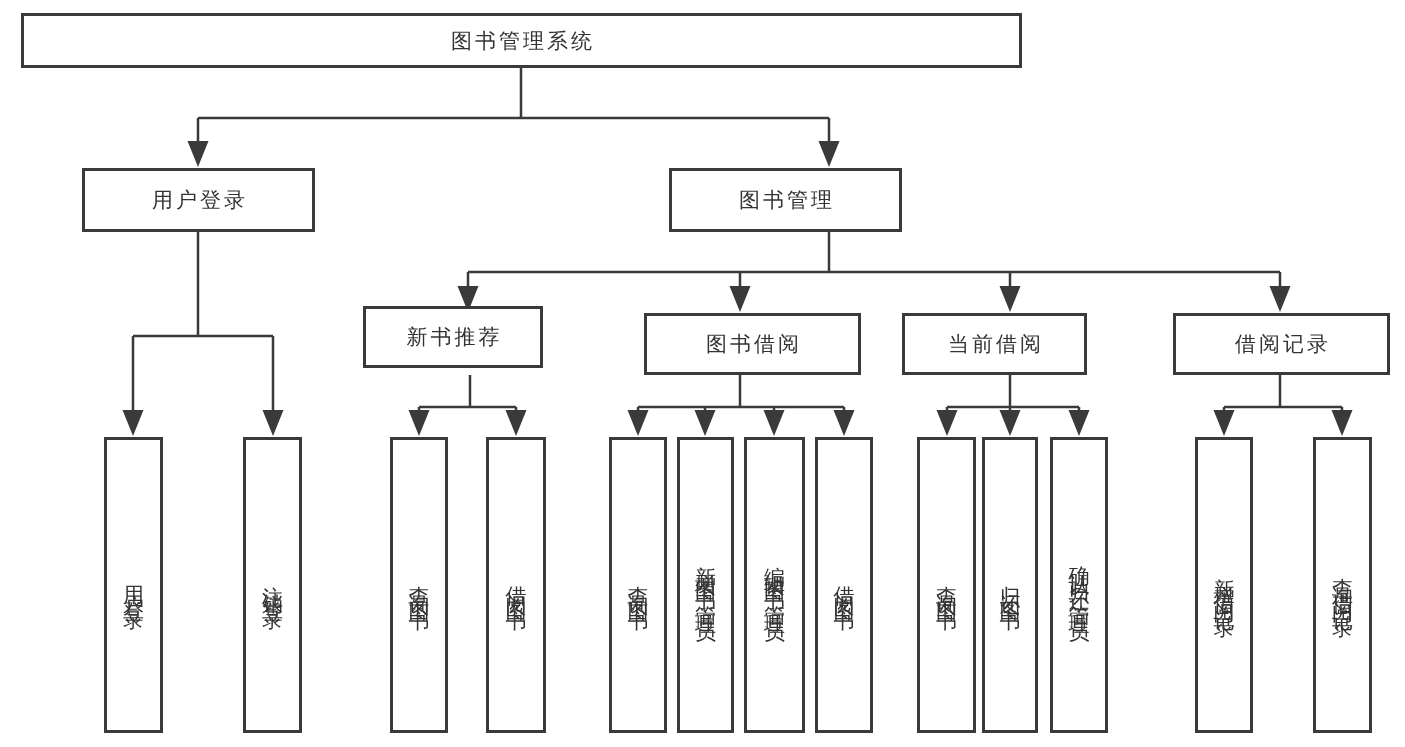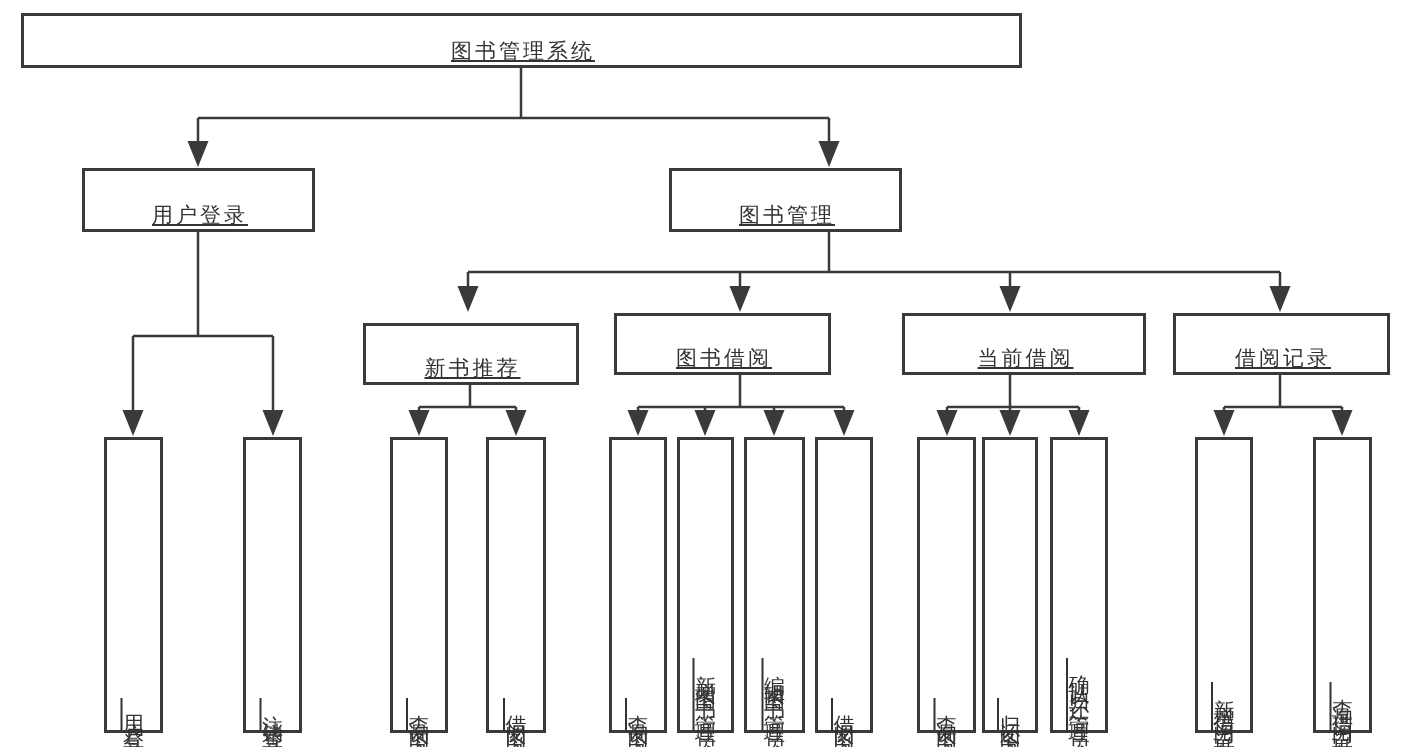--- a/index.html
+++ b/index.html
@@ -14,23 +14,22 @@
     background:var(--background);
     font-family:"Liberation Sans","DejaVu Sans",sans-serif;
   }
   #stage{position:absolute;left:0;top:0;width:1405px;height:747px;}
   svg.connectors{position:absolute;left:0;top:0;z-index:1;}
   .lines{stroke:var(--line);stroke-width:2.5;fill:none;}
   .arrows{fill:var(--line);stroke:none;}
   .node{
     position:absolute;box-sizing:border-box;z-index:2;
     border:3px solid var(--line);background:var(--background);
-    display:flex;align-items:flex-end;justify-content:center;
+    display:flex;align-items:center;justify-content:center;
     color:var(--text);
-    text-decoration:underline;
   }
   .h-node span{
     font-size:21px;letter-spacing:3px;text-indent:3px;white-space:nowrap;
   }
   .v-node span{
     writing-mode:vertical-rl;text-orientation:mixed;
     font-size:21px;letter-spacing:8px;white-space:nowrap;
   }
   .watermark{
     position:absolute;z-index:5;left:1182px;top:717px;
@@ -78,27 +77,27 @@
     <span>图书管理系统</span>
   </div>
 
   <div class="node h-node" style="left:82px;top:168px;width:233px;height:64px;">
     <span>用户登录</span>
   </div>
   <div class="node h-node" style="left:669px;top:168px;width:233px;height:64px;">
     <span>图书管理</span>
   </div>
 
-  <div class="node h-node" style="left:363px;top:323px;width:216px;height:62px;">
+  <div class="node h-node" style="left:363px;top:306px;width:180px;height:62px;">
     <span>新书推荐</span>
   </div>
-  <div class="node h-node" style="left:614px;top:313px;width:217px;height:62px;">
+  <div class="node h-node" style="left:644px;top:313px;width:217px;height:62px;">
     <span>图书借阅</span>
   </div>
-  <div class="node h-node" style="left:902px;top:313px;width:244px;height:62px;">
+  <div class="node h-node" style="left:902px;top:313px;width:185px;height:62px;">
     <span>当前借阅</span>
   </div>
   <div class="node h-node" style="left:1173px;top:313px;width:217px;height:62px;">
     <span>借阅记录</span>
   </div>
 
   <div class="node v-node" style="left:104px;top:437px;width:59px;height:296px;">
     <span>用户登录</span>
   </div>
   <div class="node v-node" style="left:243px;top:437px;width:59px;height:296px;">

